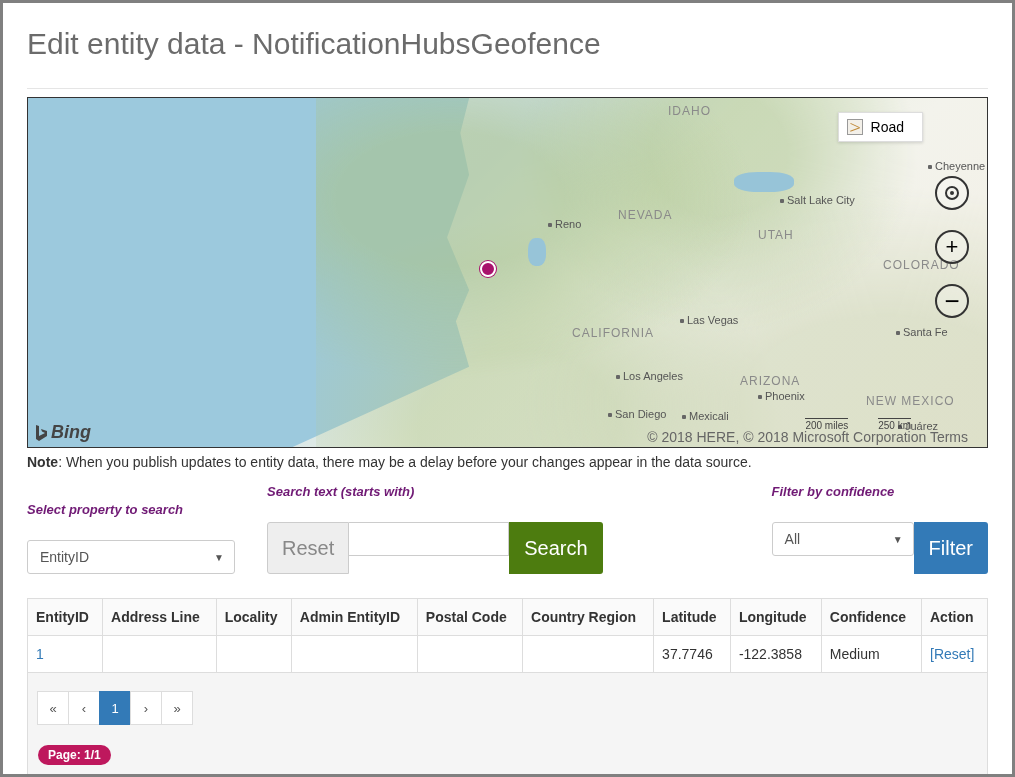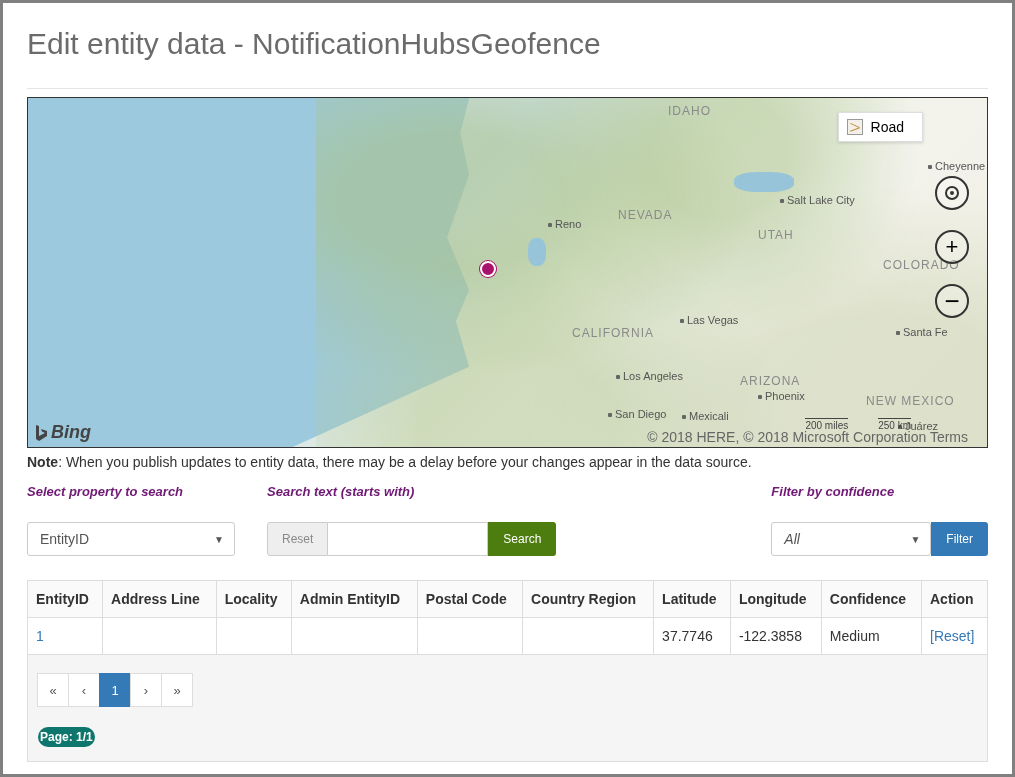--- a/index.html
+++ b/index.html
@@ -50,22 +50,22 @@
   .map .ctrl.minus{ font-size:26px; font-weight:300; line-height:1; }
 
   .note { font-size:14px; color:#333; margin:6px 0 14px; }
   .note b { font-weight:700; }
 
   .controls-row { display:flex; gap:32px; align-items:flex-end; }
   .ctrl-group .lbl { font-size:13px; font-weight:600; color:#701a75; margin-bottom:23px;font-style:italic; }
   .select-box { width:208px; height:34px; border:1px solid #ccc; border-radius:3px; background:#fff; color:#555;
     padding:0 28px 0 12px; position:relative; display:flex; align-items:center; font-size:14px; cursor:pointer;}
   .select-box .caret { position:absolute; right:10px; top:50%; transform:translateY(-50%); color:#555; font-size:10px;}
-  .select-box.narrow { width:160px;font-style:italic; }
-  .btn { height:34px; border:1px solid transparent; border-radius:3px; padding:0 14px; font-size:12px; cursor:pointer; }
+  .select-box.narrow { width:142px; }
+  .btn { height:52px; border:1px solid transparent; border-radius:3px; padding:0 14px; font-size:20px; cursor:pointer; }
   .btn-default { background:#84cc16; border-color:#ccc; color:#333;font-weight:bold; }
   .btn-primary { background:#337ab7; color:#fff; } 
   .btn-search  { background:#4d7c0f; color:#fff; }
   .btn-disabled{ background:#eee; color:#888; border-color:#ccc; cursor:not-allowed; }
   .input-text  { height:34px; width:160px; border:1px solid #ccc; border-left:none; border-radius:0; padding:0 8px; font-size:14px;}
   .joined { display:flex; }
   .joined .btn:first-child { border-top-right-radius:0; border-bottom-right-radius:0; }
   .joined .btn:last-child  { border-top-left-radius:0;  border-bottom-left-radius:0; }
   .spacer { flex:1; }
 
@@ -73,22 +73,22 @@
   table.data { width:100%; border-collapse:collapse; margin-top:24px; font-size:14px; }
   table.data th, table.data td { border:1px solid #ddd; padding:10px 8px; text-align:left; color:#333;}
   table.data th { background:#fafafa; font-weight:700; }
   table.data td a { color:#337ab7; text-decoration:none; }
 
   .pager-wrap { background:#f5f5f5; border:1px solid #ddd; border-top:0; padding:18px 10px 14px; }
   .pager { display:flex; }
   .pager .pg { width:32px; height:34px; border:1px solid #ddd; background:#fff; color:#555;
     display:flex; align-items:center; justify-content:center; font-size:13px; margin-left:-1px; cursor:pointer;}
   .pager .pg.active { background:#337ab7; color:#fff; border-color:#337ab7; }
-  .page-badge { display:inline-block; margin-top:20px; background:#0f766e; color:#fff; font-size:12px; font-weight:700;
-    padding:3px 2px; border-radius:10px; }
+  .page-badge { display:inline-block; margin-top:20px; background:#be185d; color:#fff; font-size:12px; font-weight:700;
+    padding:3px 10px; border-radius:10px; }
 
   .footer-btns { margin:16px 0 8px; display:flex; gap:10px; }
 
   
   .scroll-wrap::-webkit-scrollbar { width:14px; }
   .scroll-wrap::-webkit-scrollbar-track { background:#f0f0f0; }
   .scroll-wrap::-webkit-scrollbar-thumb { background:#c7c7c7; border:3px solid #f0f0f0; border-radius:7px; }
 </style>
 </head>
 <body>

